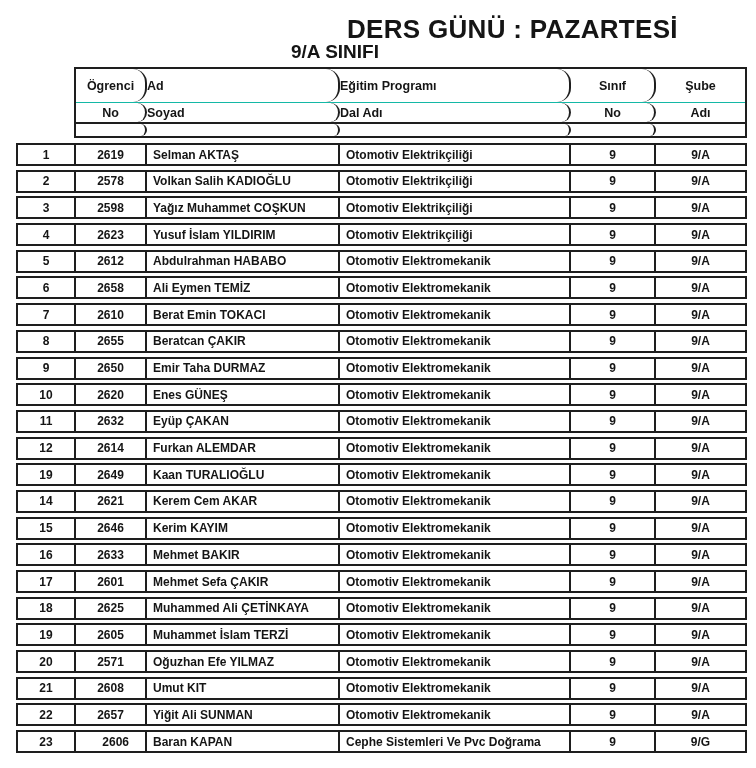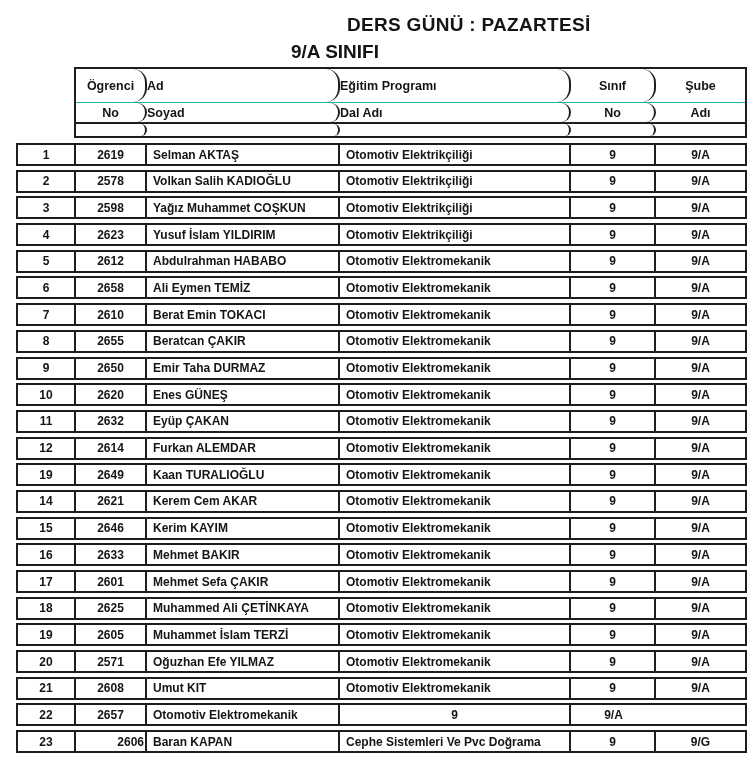--- a/index.html
+++ b/index.html
@@ -10,21 +10,21 @@
     height: 768px;
     background: #ffffff;
     font-family: "Liberation Sans", sans-serif;
     color: #151515;
     overflow: hidden;
   }
   .title-line1 {
     position: absolute;
     left: 347px;
     top: 14px;
-    font-size: 19px;
+    font-size: 26px;
     font-weight: 700;
     letter-spacing: 0.3px;
     white-space: nowrap;
   }
   .title-line2 {
     position: absolute;
     left: 291px;
     top: 41px;
     font-size: 19px;
     font-weight: 700;
@@ -78,21 +78,21 @@
     display: flex;
     align-items: center;
     justify-content: center;
     font-size: 12px;
     font-weight: 700;
     white-space: nowrap;
     overflow: hidden;
   }
   .b-row > div:last-child { border-right: none; }
   .b-row > div.cell-left { justify-content: flex-start; padding-left: 6px; }
-  .b-row > div.cell-right { justify-content: flex-end; padding-right: 1px; }
+  .b-row > div.cell-right { justify-content: flex-end; padding-right: 16px; }
 </style>
 </head>
 <body>
 
 <div class="page">
 
   <div class="title-line1">DERS GÜNÜ : PAZARTESİ</div>
   <div class="title-line2">9/A SINIFI</div>
 
   <div class="header-table">
@@ -284,20 +284,21 @@
         <div>21</div>
         <div>2608</div>
         <div class="cell-left">Umut KIT</div>
         <div class="cell-left">Otomotiv Elektromekanik</div>
         <div>9</div>
         <div>9/A</div>
       </div>
       <div class="b-row">
         <div>22</div>
         <div>2657</div>
+        <div class="cell-left">Yiğit Ali SUNMAN</div>
         <div class="cell-left">Otomotiv Elektromekanik</div>
         <div>9</div>
         <div>9/A</div>
       </div>
       <div class="b-row">
         <div>23</div>
         <div class="cell-right">2606</div>
         <div class="cell-left">Baran KAPAN</div>
         <div class="cell-left">Cephe Sistemleri Ve Pvc Doğrama</div>
         <div>9</div>

